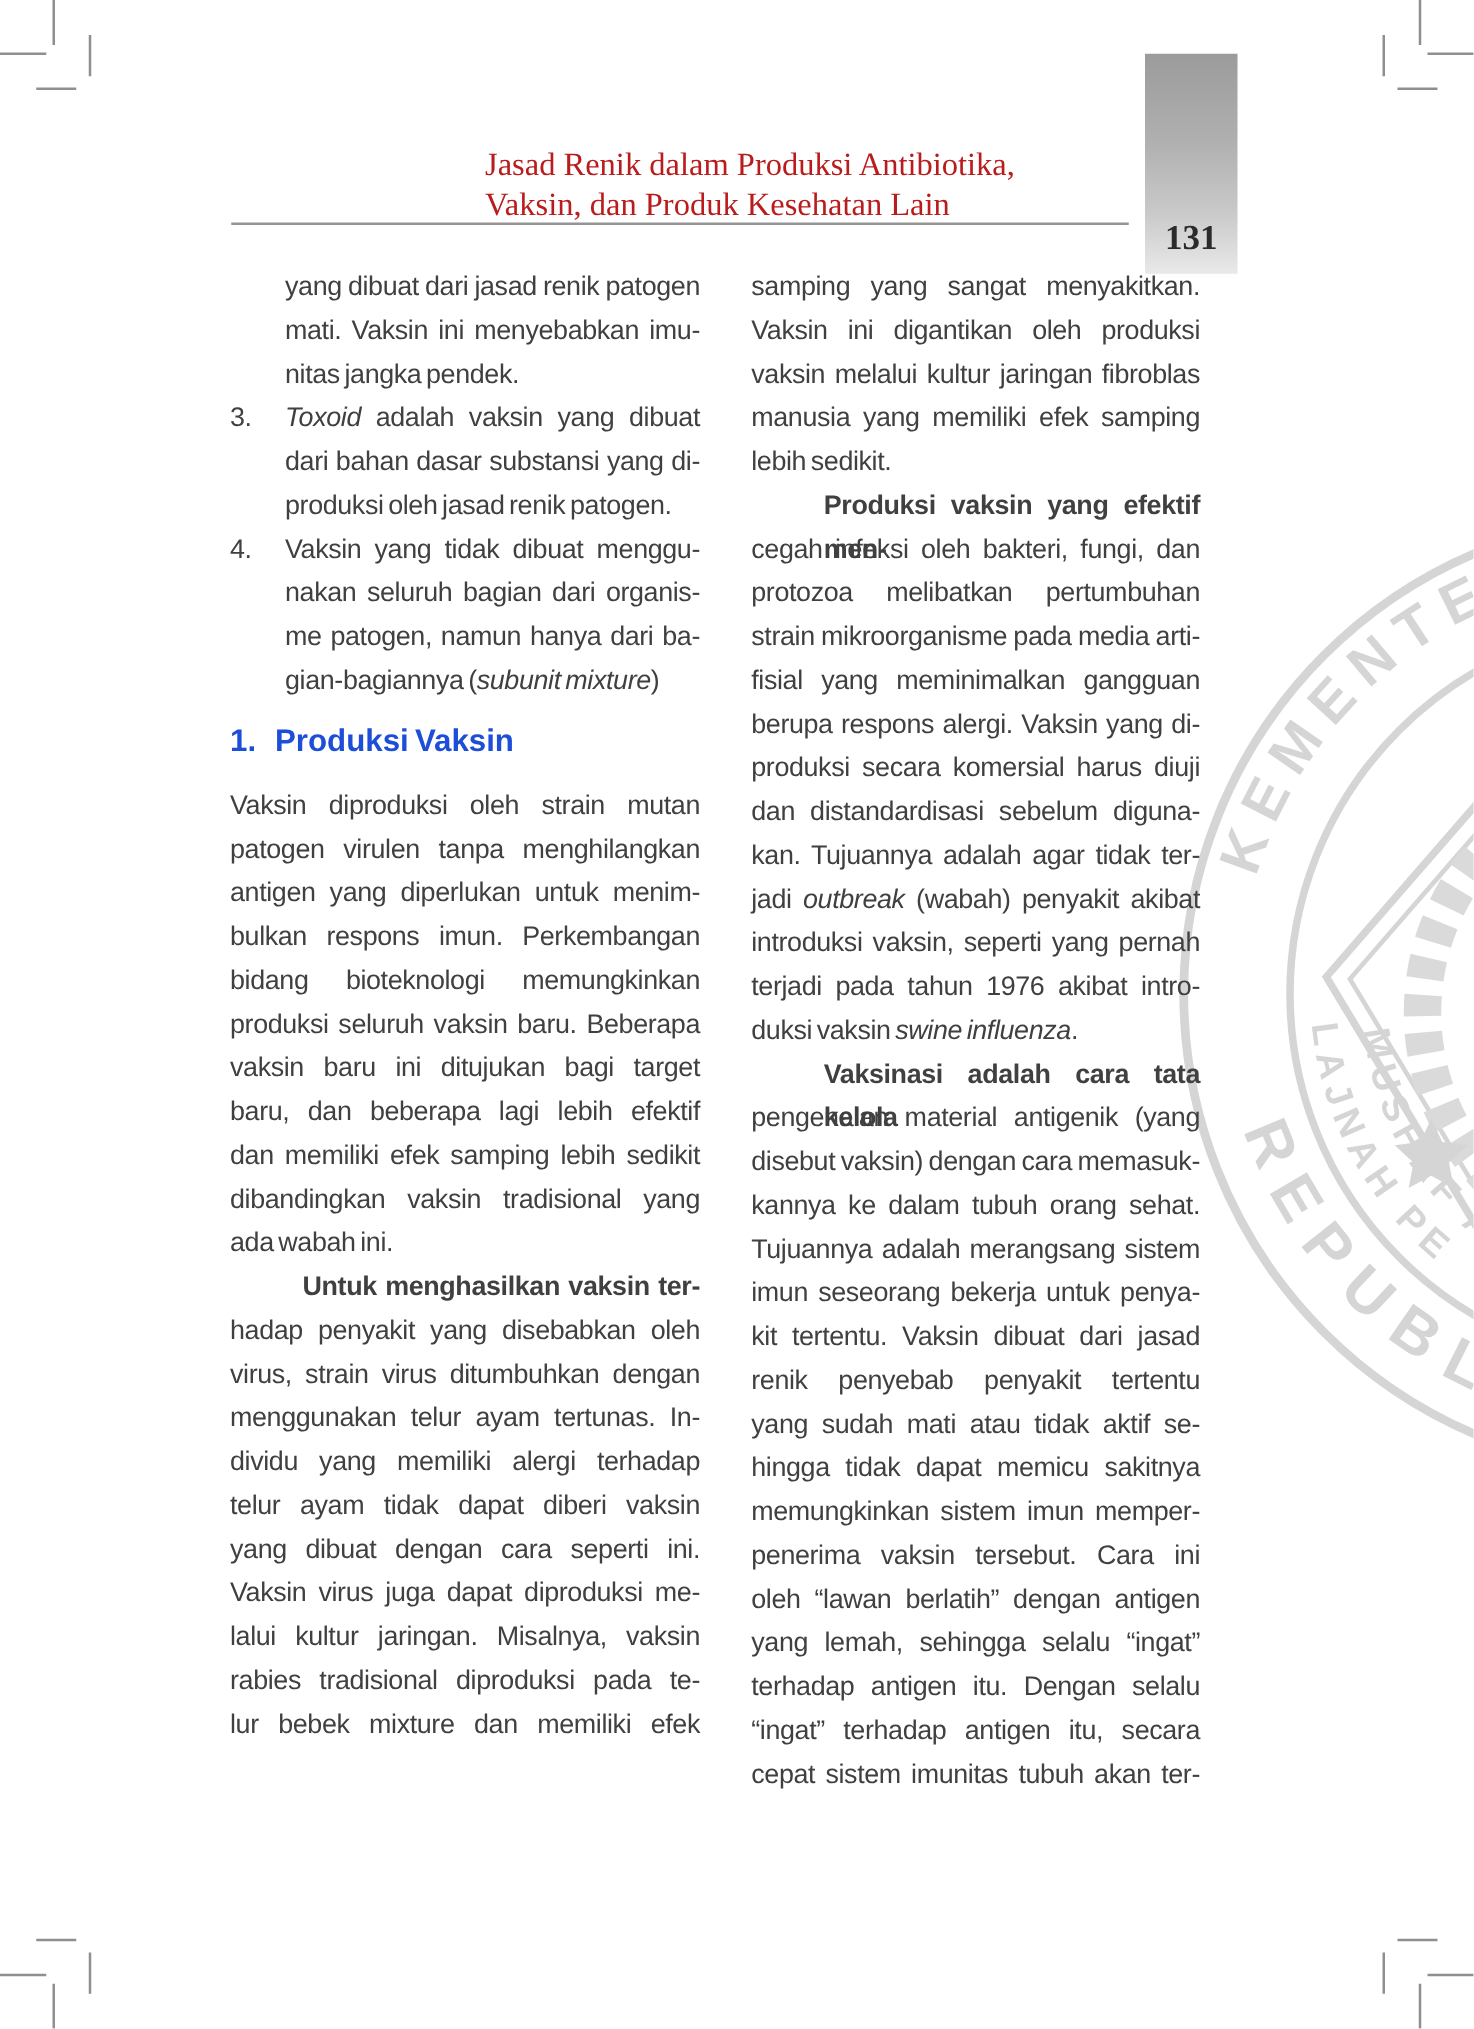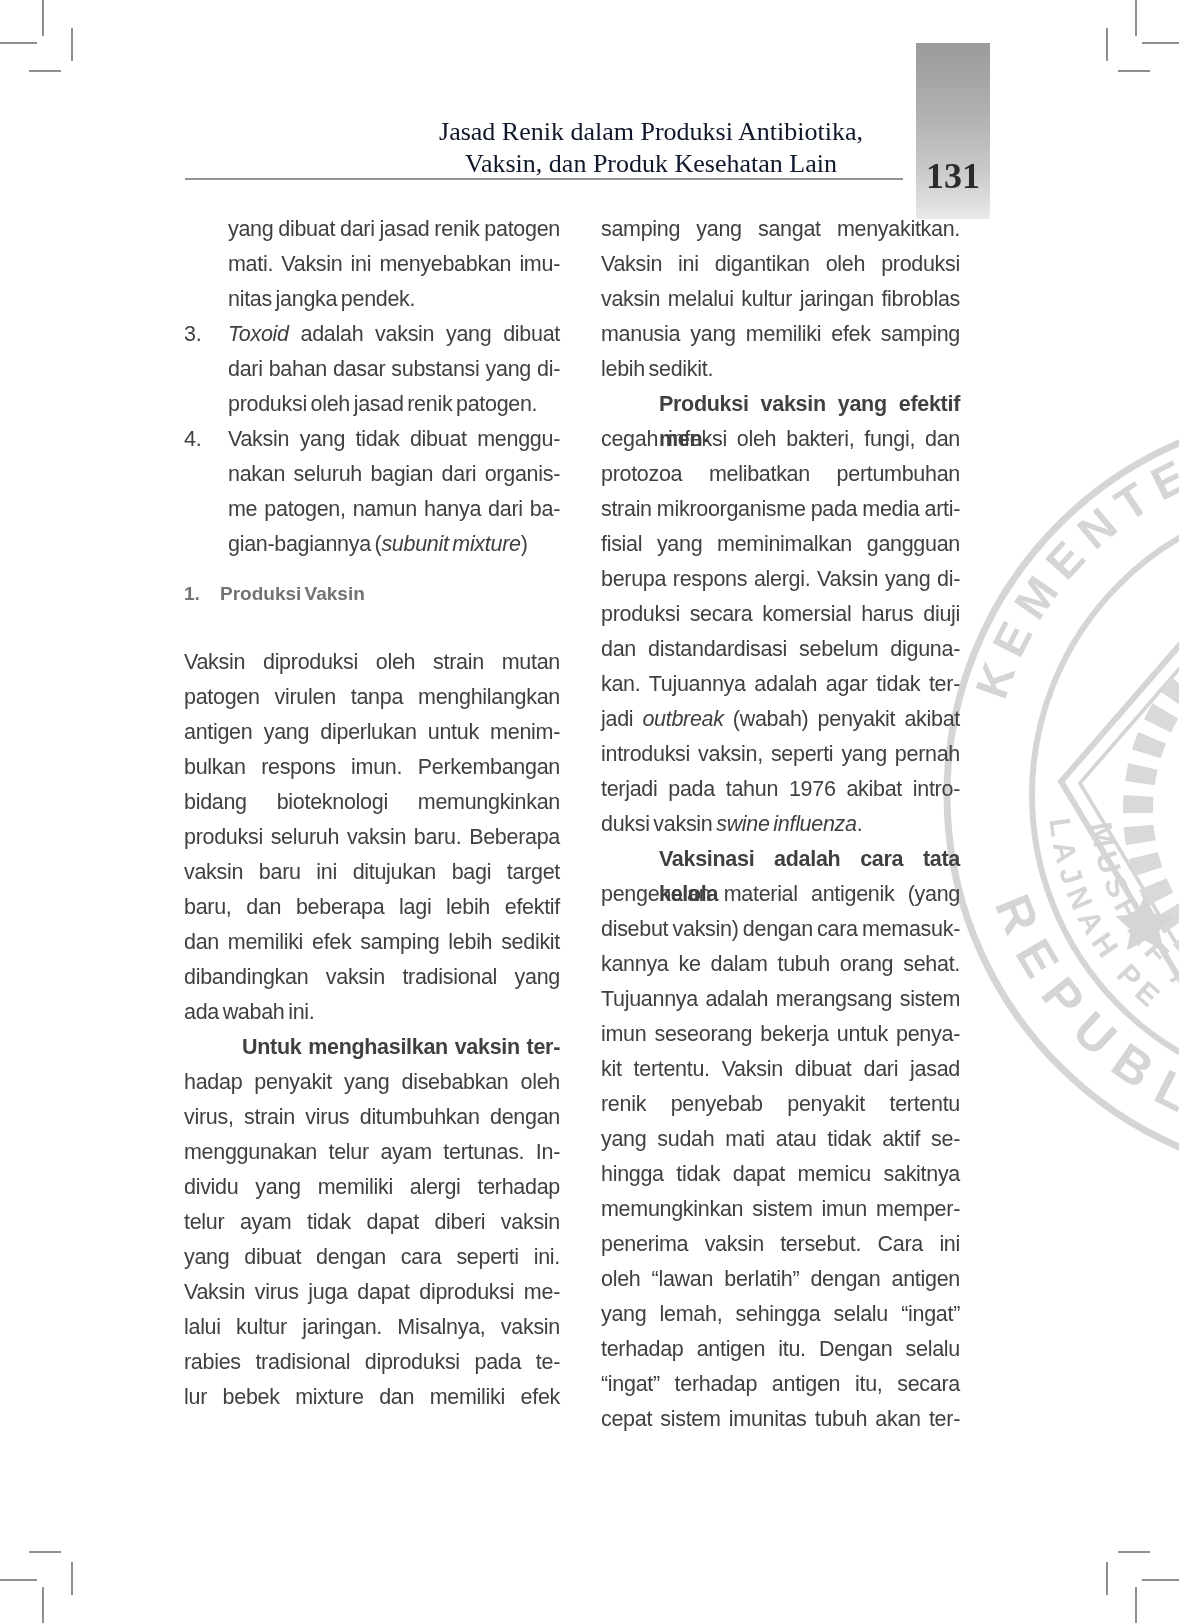--- a/index.html
+++ b/index.html
@@ -5,59 +5,59 @@
   html,body{margin:0;padding:0;background:#ffffff;}
   .page{
     position:relative;
     width:1179px;height:1623px;
     background:#ffffff;
     overflow:hidden;
     font-family:"Liberation Sans","DejaVu Sans",sans-serif;
   }
   
   .running-header{
-    position:absolute; top:116px; right:278px; width:500px;
-    text-align:center;
+    position:absolute; top:116px; right:291px; width:500px;
+    text-align:left;
     font-family:"Liberation Serif","DejaVu Serif",serif;
-    font-size:26px; line-height:32px; color:#0f172a;
+    font-size:26px; line-height:32px; color:#b91c1c;
   }
   .header-rule{
     position:absolute; left:185px; top:178px; width:718px; height:2px;
     background:#949494;
   }
   .page-tab{
     position:absolute; left:916px; top:43px; width:74px; height:176px;
     background:linear-gradient(180deg,#9b9b9b 0%,#b0b0b0 40%,#c9c9c9 72%,#e9e9e9 100%);
     display:flex; align-items:flex-end; justify-content:center;
   }
   .page-num{
     font-family:"Liberation Serif","DejaVu Serif",serif;
-    font-weight:bold; font-size:36px; color:#2b2b2b;
-    padding-bottom:22px;
+    font-weight:bold; font-size:28px; color:#2b2b2b;
+    padding-bottom:12px;
     text-align:right;
   }
   
   .column{
     position:absolute; top:212px;
     font-size:21.5px; line-height:35px;
     letter-spacing:-0.3px; word-spacing:-2px;
     color:#404040; text-align:justify;
   }
   #left-col{left:184px; width:376px;}
   #right-col{left:601px; width:359px;}
   .line{height:35px; text-align:justify; text-align-last:justify;}
   .line.last{text-align-last:left;}
   .line.first-indent{padding-left:58px;font-weight:bold;}
   .block{position:relative;}
   .block.list, .block.list_cont{padding-left:44px;}
   .num{position:absolute; left:0; top:0; line-height:35px;}
   .heading{
-    font-weight:bold; font-size:19px; color:#737373;
+    font-weight:bold; font-size:25px; color:#1d4ed8;
     height:35px; line-height:35px;
-    margin-top:14px; margin-bottom:34px;
+    margin-top:14px; margin-bottom:16px;
     text-align:left; letter-spacing:0;
   }
   .h-num{display:inline-block; width:36px;}
   
   .watermark{
     position:absolute; left:930px; top:395px;
     opacity:0.62; pointer-events:none;
   }
   
   .crop{position:absolute; background:#8f8f8f;}

